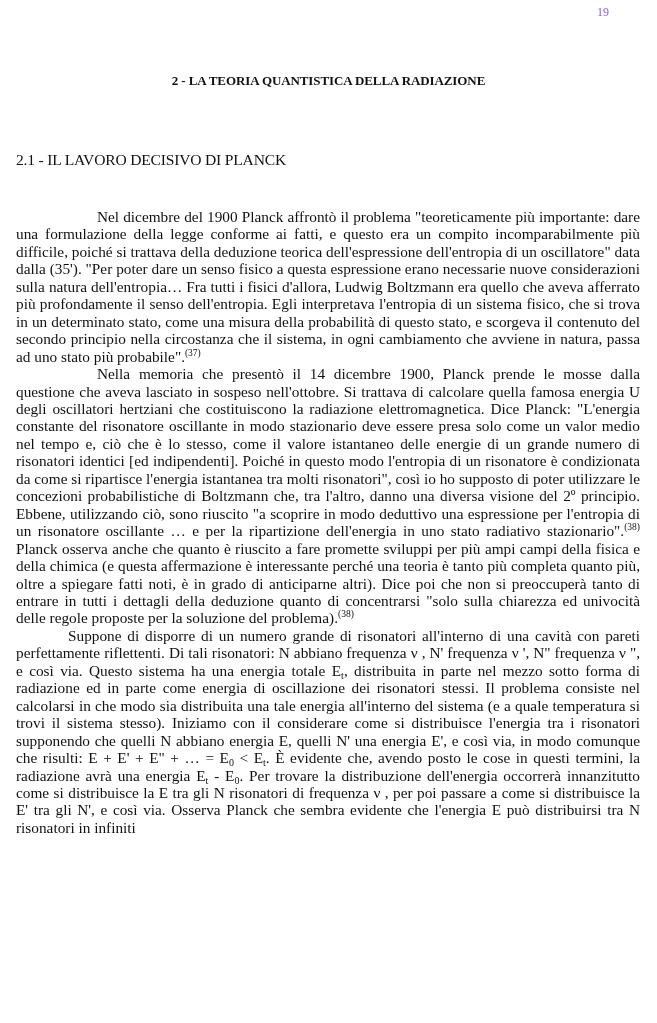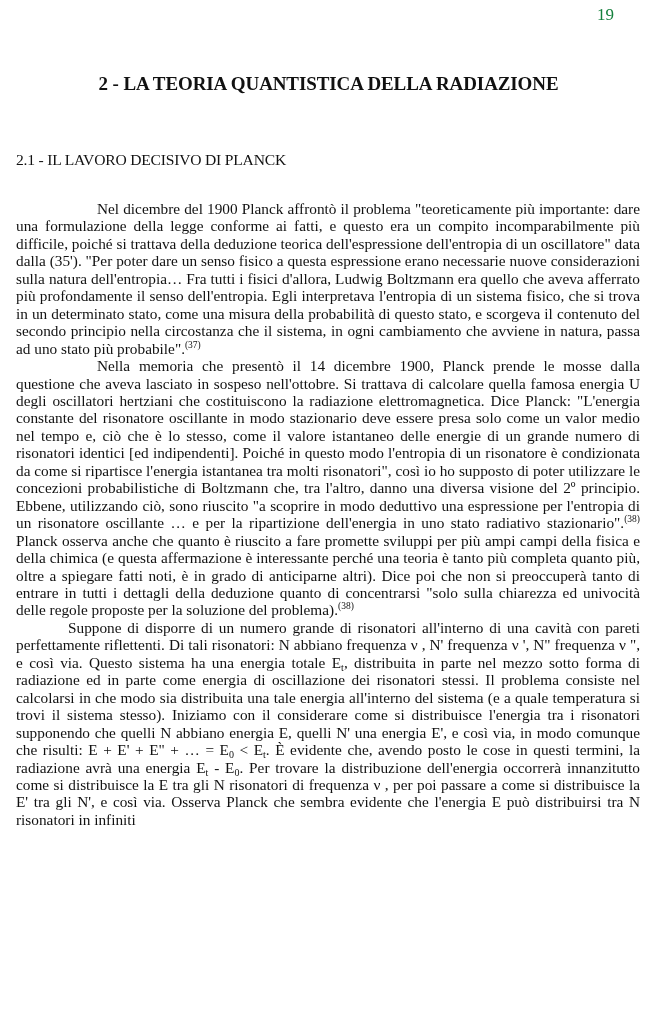--- a/index.html
+++ b/index.html
@@ -12,44 +12,44 @@
       height: 1023px;
       overflow: hidden;
       position: relative;
       font-family: "Liberation Serif", "DejaVu Serif", serif;
       color: #111111;
     }
     .page-number {
       position: absolute;
       top: 5px;
       left: 597px;
-      font-size: 17px;
-      color: #15803d;
+      font-size: 12px;
+      color: #8b5cf6;
       font-family: Liberation Serif, serif;
     }
     .chapter-title {
       position: absolute;
       top: 73px;
       left: 0;
       width: 657px;
       text-align: center;
       font-weight: bold;
-      font-size: 19px;
+      font-size: 13px;
       letter-spacing: -0.1px;
     }
     .section-title {
       position: absolute;
       top: 151px;
       left: 16px;
       font-size: 15.6px;
       letter-spacing: -0.2px;
     }
     .body-text {
       position: absolute;
-      top: 200px;
+      top: 208px;
       left: 16px;
       width: 624px;
       font-size: 15.3px;
       line-height: 17.45px;
       text-align: justify;
     }
     .body-text p {
       margin: 0;
       text-indent: 81px;
     }

